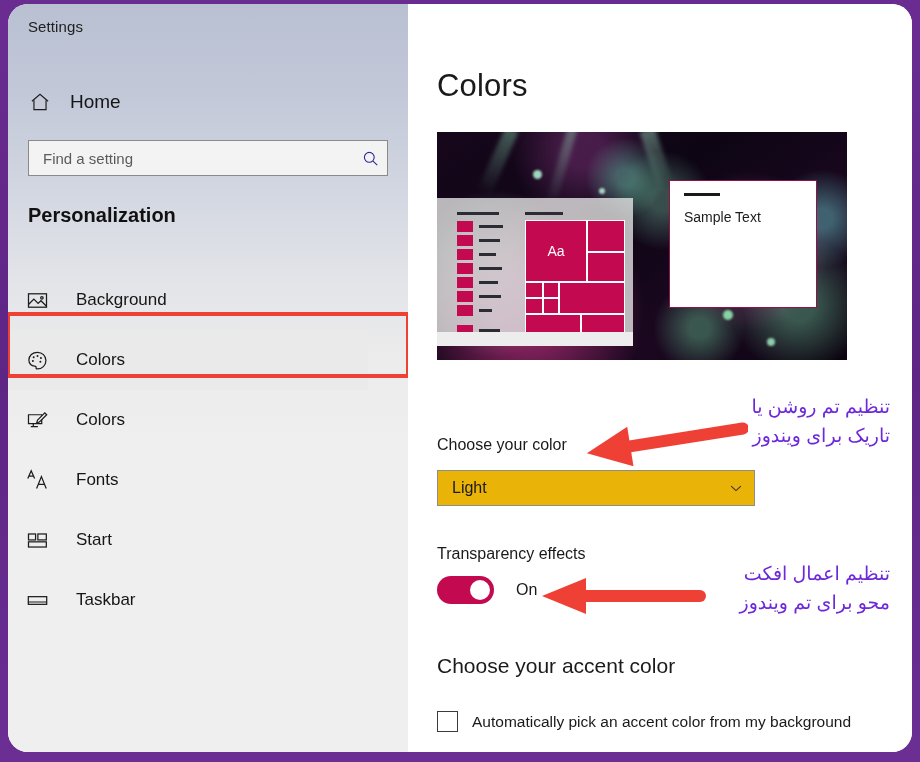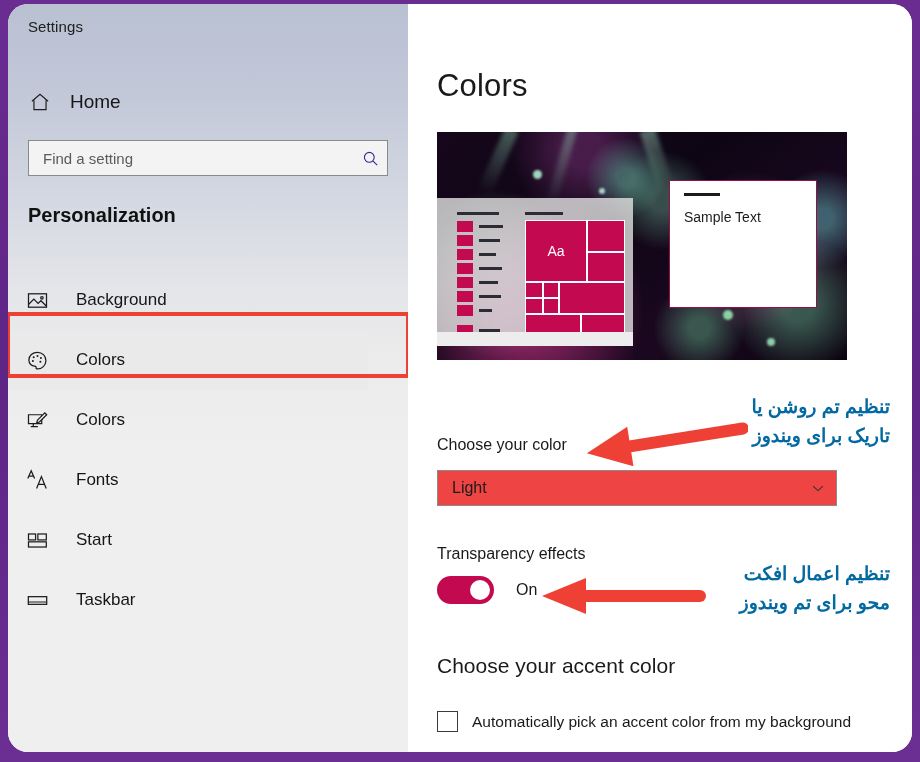--- a/index.html
+++ b/index.html
@@ -236,22 +236,22 @@
     background: #ededed;
   }
 
   
   .label-choose {
     position: absolute; left: 29px; top: 432px;
     font-size: 16px; color: #1a1a1a;
   }
   .dropdown {
     position: absolute; left: 29px; top: 466px;
-    width: 400px; height: 36px;
-    background: #ef4444;
+    width: 318px; height: 36px;
+    background: #eab308;
     border: 1px solid #8c8c8c;
     display: flex; align-items: center;
   }
   .dd-value { font-size: 16px; color: #1a1a1a; padding-left: 14px; flex: 1; }
   .dd-chevron {
     width: 36px; display: flex; align-items: center; justify-content: center;
     color: #333;
   }
 
   .label-transparency {
@@ -293,22 +293,22 @@
     border: 1.5px solid #3b3b3b;
     background: #fff;
   }
   .checkbox-label {
     margin-left: 14px; font-size: 15.5px; color: #1a1a1a;
   }
 
   
   .anno {
     position: absolute;
-    color: #0369a1;
-    font-weight: bold;
+    color: #6d28d9;
+    font-weight: normal;
     font-size: 19px;
     direction: rtl;
     text-align: right;
     line-height: 1.55;
     white-space: nowrap;
   }
   .anno-1 { right: 22px; top: 388px; }
   .anno-2 { right: 22px; top: 547px; margin-top: 8px; }
 
   .arrow { position: absolute; }

